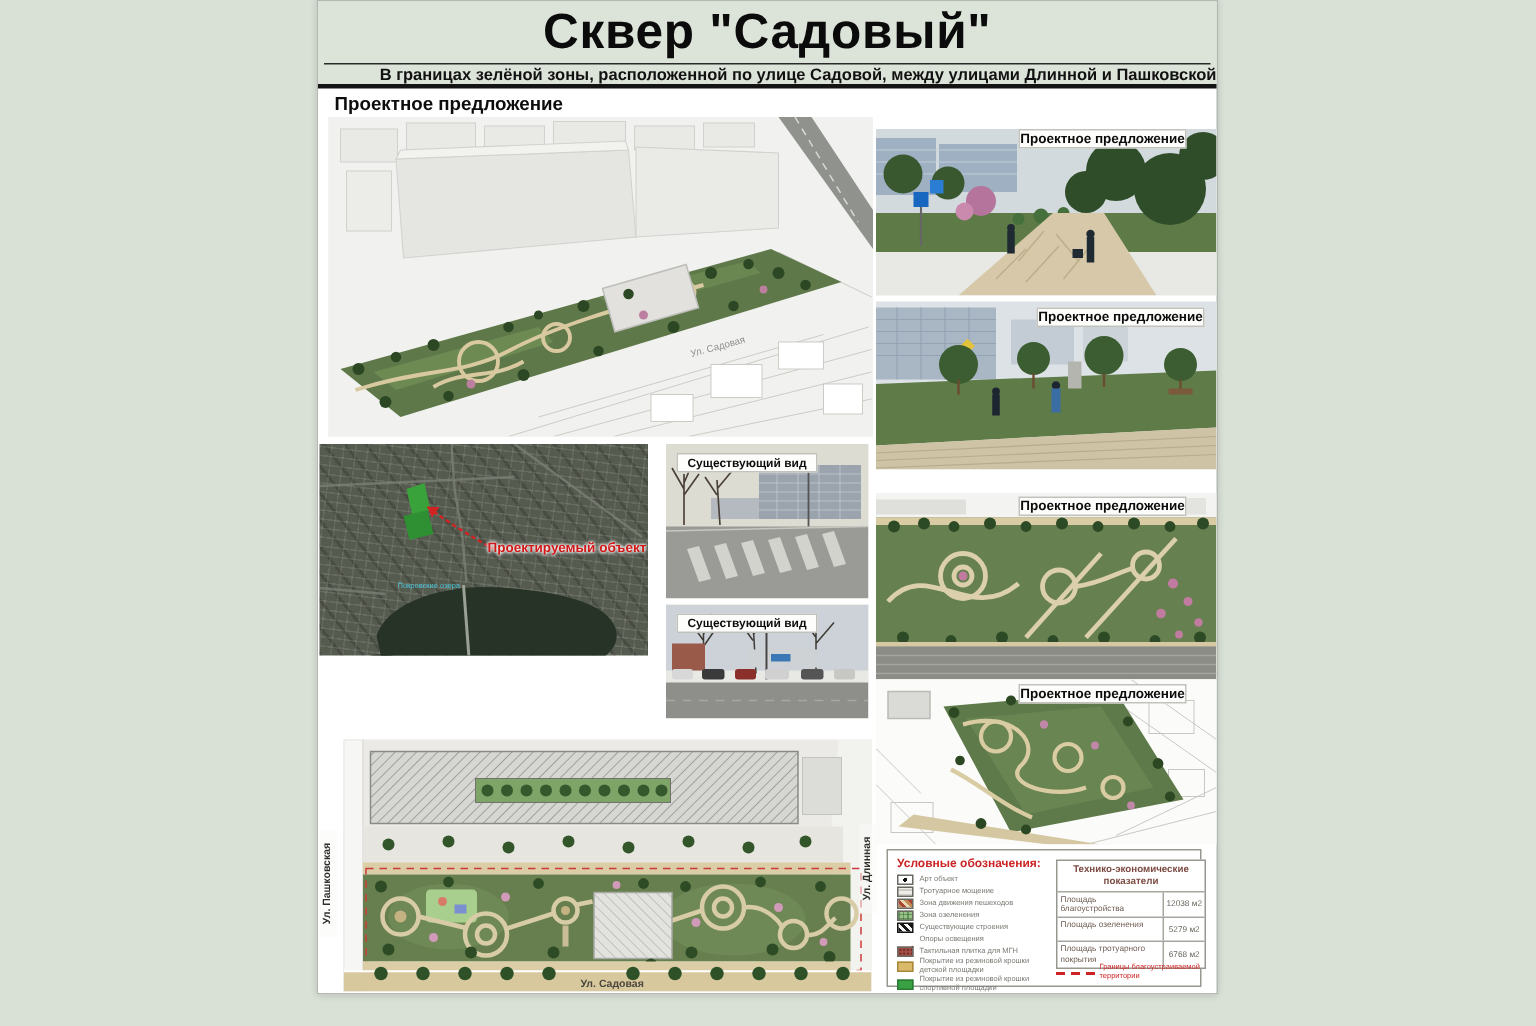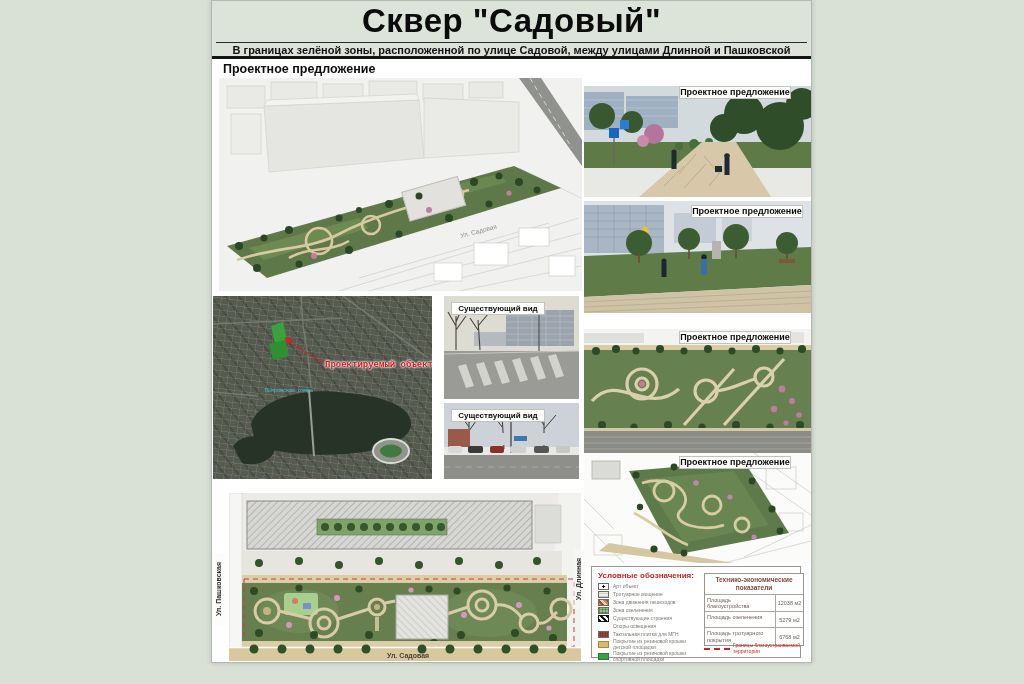--- a/index.html
+++ b/index.html
@@ -11,21 +11,21 @@
   }
   .abs{position:absolute;}
   #poster{
     position:absolute;left:211px;top:0;width:601px;height:663px;
     background:#ffffff;border:1px solid #b3b9b1;box-sizing:border-box;
     box-shadow:0 0 5px rgba(0,0,0,.18);
   }
   .hdr-band{left:0;top:0;width:100%;height:57px;background:#dce4da;}
   .title{left:0;top:1px;width:100%;text-align:center;font-size:33px;font-weight:bold;color:#0b0b0b;letter-spacing:.5px;}
   .title-rule{left:4px;right:4px;top:41px;border-top:1.5px solid #2a2a2a;}
-  .subtitle{left:0;top:43px;width:100%;text-align:center;font-size:11px;font-weight:bold;color:#111;}
+  .subtitle{left:0;top:43px;width:100%;text-align:right;font-size:11px;font-weight:bold;color:#111;}
   .black-bar{left:0;top:55px;right:0;height:3px;background:#141414;}
   .h-sec{font-weight:bold;color:#0d0d0d;}
   .img-frame{overflow:hidden;background:#e8e8e4;}
   .img-frame svg{display:block;}
   .cap-strip{
     background:#fdfdfc;border:1px solid #c2c2bd;color:#0c0c0c;
     font-weight:bold;font-size:9px;text-align:center;line-height:11px;height:11px;
     box-sizing:content-box;white-space:nowrap;overflow:hidden;
   }
   .sat{
@@ -348,21 +348,21 @@
       </g>
       <g fill="#c087a8">
           <circle cx="112" cy="30" r="2.8"></circle>
           <circle cx="146" cy="44" r="2.6"></circle>
           <circle cx="170" cy="84" r="2.6"></circle>
         </g>
     </svg>
   </div>
   <div class="abs cap-strip" style="left:467px;top:455px;width:110px;">Проектное предложение</div>
 
-  <div class="abs img-frame sat" style="left:1px;top:295px;width:219px;height:183px;font-family:Liberation Mono, monospace;">
+  <div class="abs img-frame sat" style="left:1px;top:295px;width:219px;height:141px;">
     <svg width="219" height="183" viewBox="0 0 219 183" style="position:absolute;left:0;top:0;">
       <g stroke="#7d8277" stroke-width="1.6" opacity=".75">
         <polyline points="88,0 90,30 95,60 98,92" fill="none"></polyline>
         <line x1="0" y1="28" x2="130" y2="22"></line>
         <line x1="130" y1="0" x2="215" y2="62"></line>
         <line x1="0" y1="96" x2="44" y2="100"></line>
       </g>
       <path d="M38,128 C45,105 85,92 125,96 C165,99 196,108 198,126 C200,142 175,152 150,156 C110,162 55,158 42,146 Z" fill="#273327"></path>
       <path d="M20,150 C30,136 56,138 61,150 C65,161 45,172 29,167 Z" fill="#273327"></path>
       <line x1="96" y1="94" x2="101" y2="160" stroke="#9aa093" stroke-width="2"></line>

